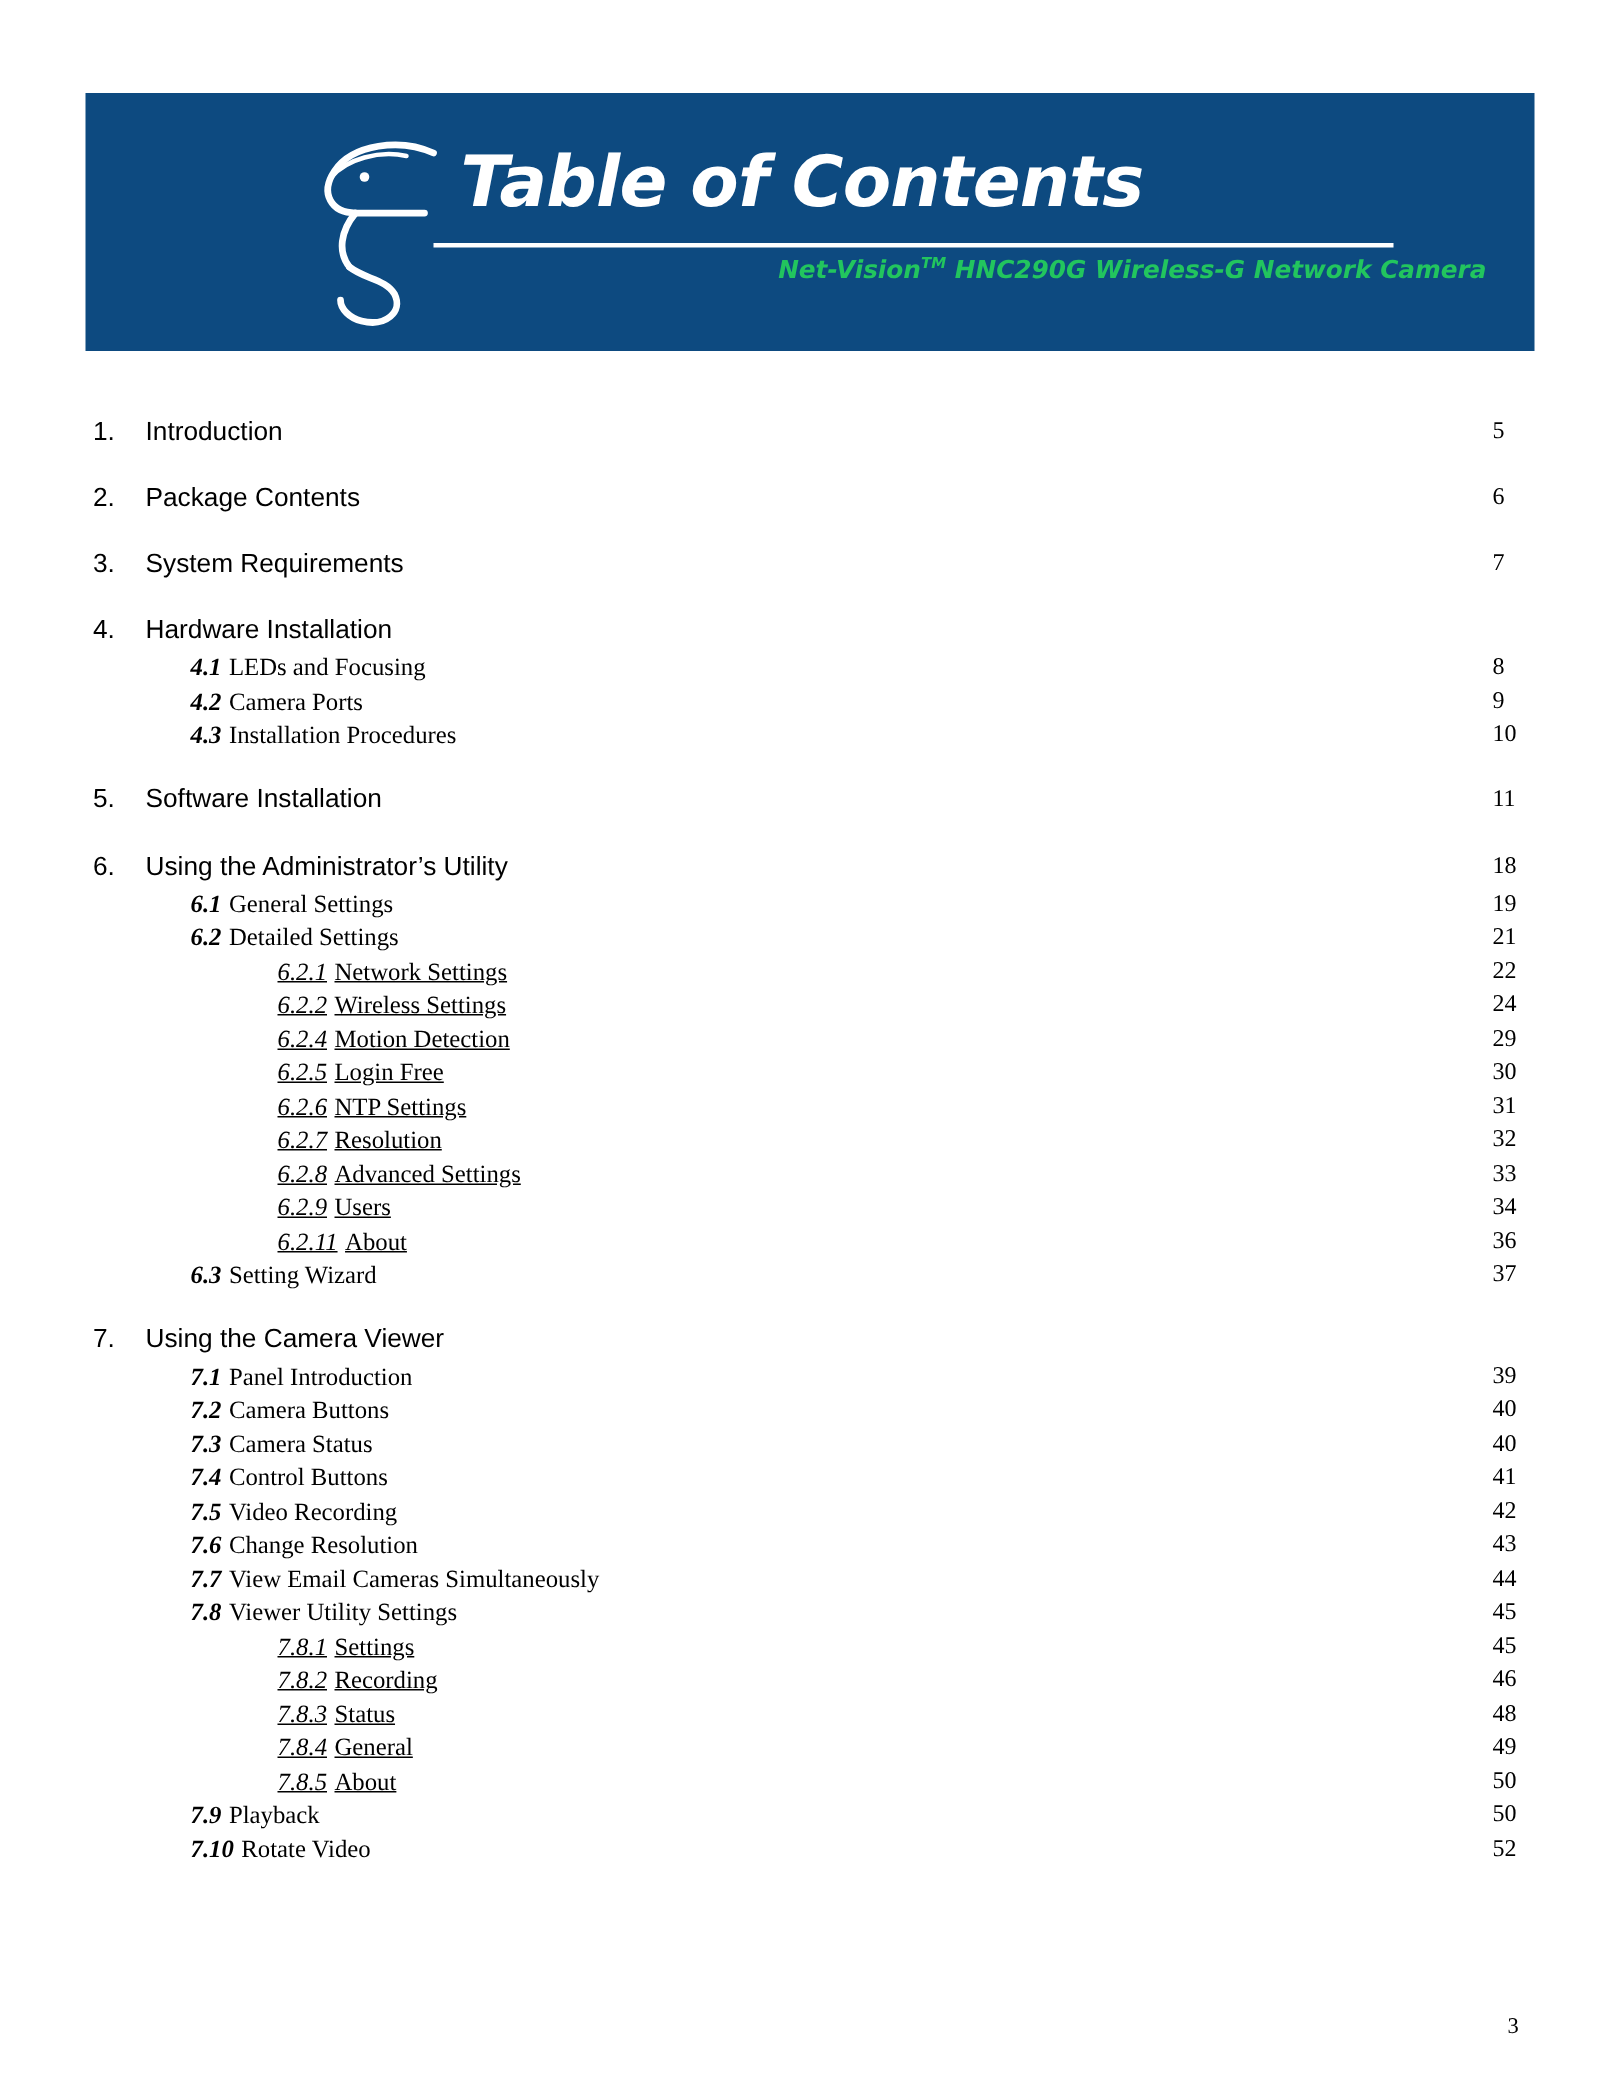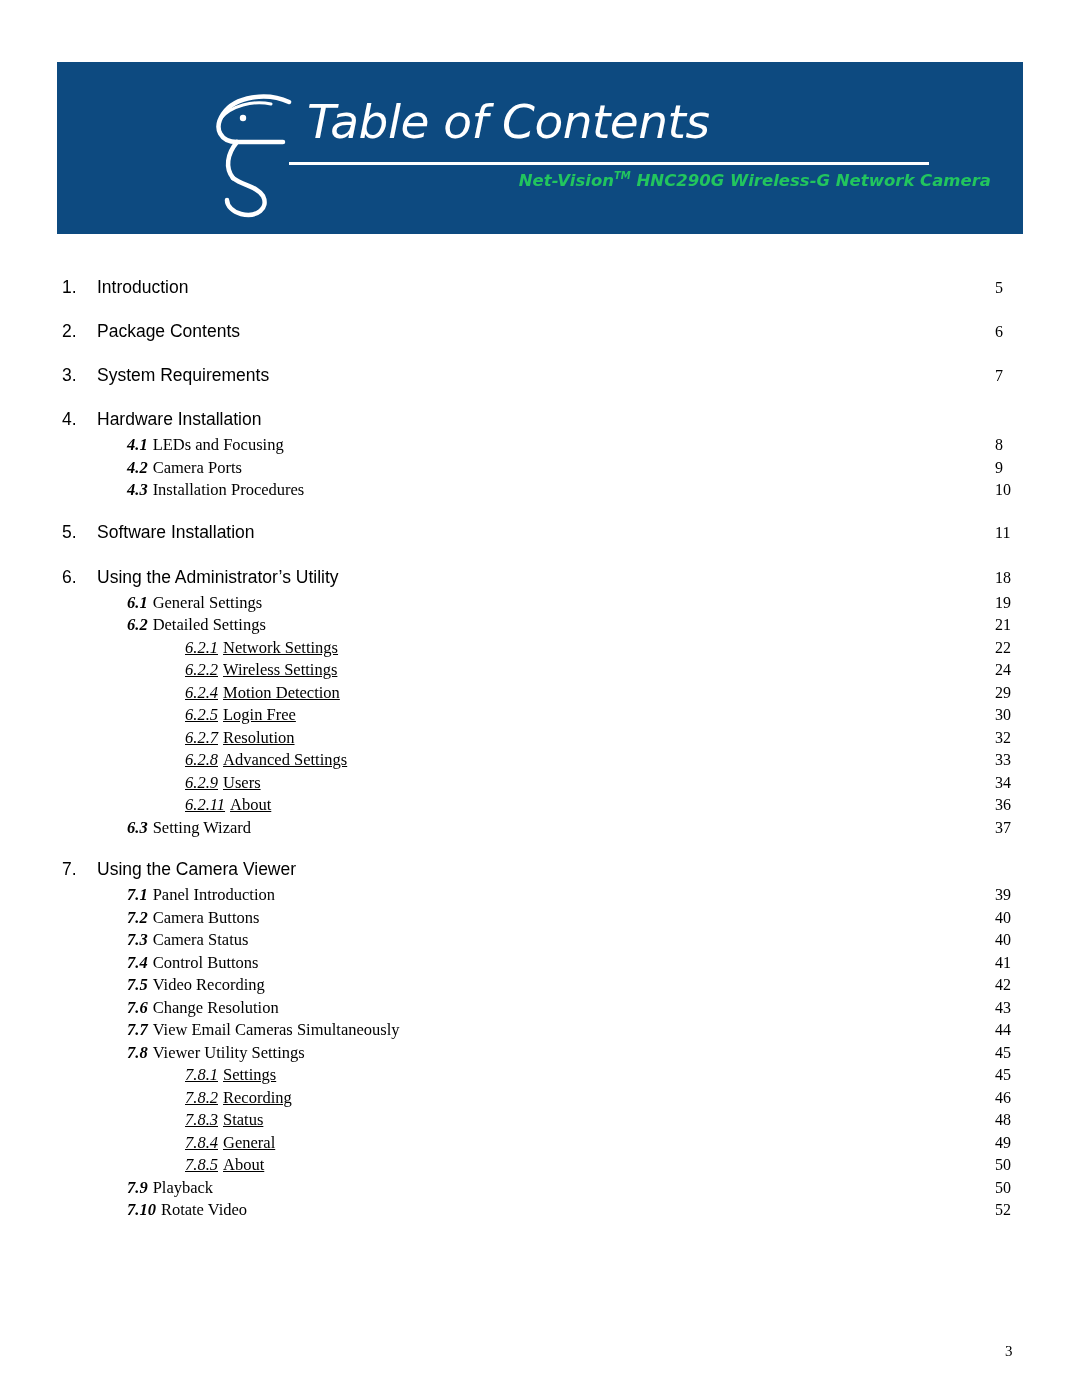--- a/index.html
+++ b/index.html
@@ -35,21 +35,21 @@
     left: 140px;
     top: 20px;
     width: 130px;
     height: 140px;
   }
   .banner-title {
     position: absolute;
     left: 250px;
     top: 32px;
     font-family: "DejaVu Sans", sans-serif;
-    font-weight: normal;
+    font-weight: bold;
     font-style: italic;
     font-size: 47px;
     letter-spacing: -0.5px;
     color: #ffffff;
     white-space: nowrap;
   }
   .banner-rule {
     position: absolute;
     left: 232px;
     top: 100px;
@@ -244,20 +244,25 @@
       <span class="num">6.2.4</span>
       <span class="label">Motion Detection</span>
       <span class="page">29</span>
     </div>
     <div class="row lvl3">
       <span class="num">6.2.5</span>
       <span class="label">Login Free</span>
       <span class="page">30</span>
     </div>
     <div class="row lvl3">
+      <span class="num">6.2.6</span>
+      <span class="label">NTP Settings</span>
+      <span class="page">31</span>
+    </div>
+    <div class="row lvl3">
       <span class="num">6.2.7</span>
       <span class="label">Resolution</span>
       <span class="page">32</span>
     </div>
     <div class="row lvl3">
       <span class="num">6.2.8</span>
       <span class="label">Advanced Settings</span>
       <span class="page">33</span>
     </div>
     <div class="row lvl3">

